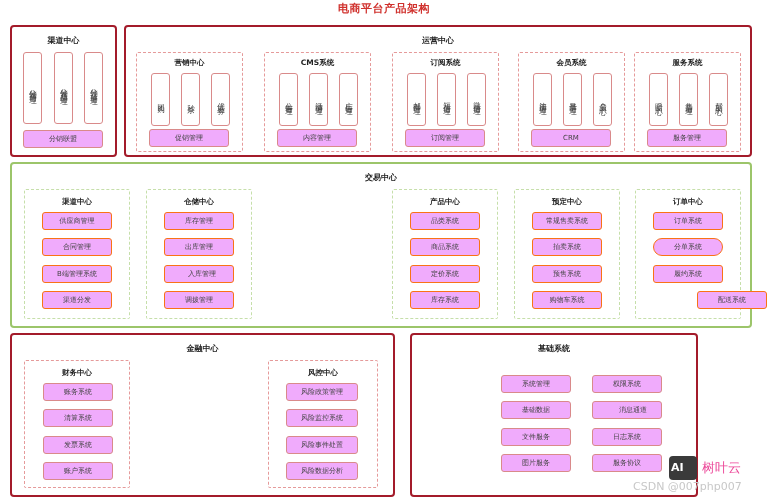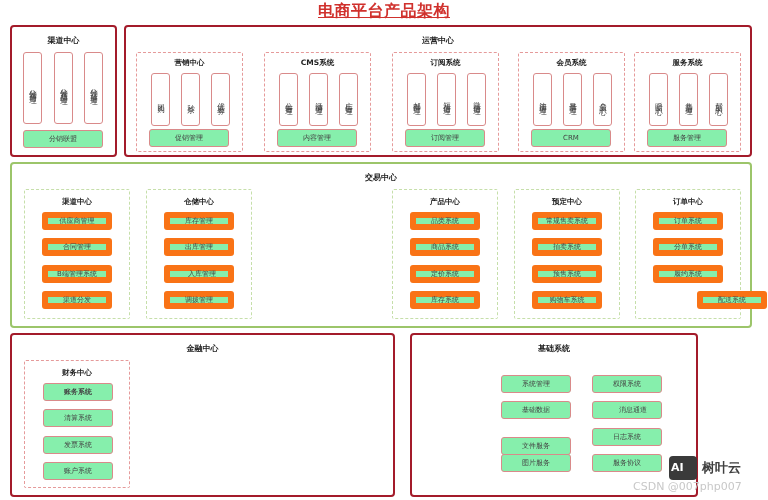--- a/index.html
+++ b/index.html
@@ -1,40 +1,40 @@
 <!DOCTYPE html>
 <html><head>
 <meta charset="utf-8">
 <style>
   * { box-sizing: border-box; margin: 0; padding: 0; }
   html, body { width: 768px; height: 500px; background: #ffffff; overflow: hidden; }
   body { position: relative; font-family: "DejaVu Sans", "Liberation Sans", sans-serif; color: #333; }
 
-  .title { position: absolute; left: 0; width: 768px; top: 1px; text-align: center; font-size: 16px; font-weight: bold; color: #d0312d; letter-spacing: 0.5px; text-decoration: underline; }
+  .title { position: absolute; left: 0; width: 768px; top: 1px; text-align: center; font-size: 11px; font-weight: bold; color: #d0312d; letter-spacing: 0.5px; }
 
   .outer { position: absolute; border-radius: 4px; }
   .outer.red { border: 2px solid #a31b2a; }
   .outer.green { border: 2px solid #9cc56a; }
   .outer-title { position: absolute; left: 0; right: 0; text-align: center; font-size: 8px; font-weight: bold; color: #222; }
 
   .group { position: absolute; border-radius: 2px; }
   .group.red { border: 1px dashed #e59a9a; }
   .group.green { border: 1px dashed #c6dfaa; }
   .group-title { position: absolute; left: 0; right: 0; text-align: center; font-size: 7.5px; font-weight: bold; color: #222; }
 
   .vbox { position: absolute; width: 19px; border-radius: 3px; font-size: 7.5px; color: #444; display: flex; align-items: center; justify-content: center; writing-mode: vertical-rl; text-orientation: upright; letter-spacing: 2px; background: #fff; }
   .vbox.red { border: 1px solid #d98a8a; }
 
-  .hbox { position: absolute; height: 18px; border-radius: 3px; font-size: 7px; color: #444; display: flex; align-items: center; justify-content: center; background: #86efac; white-space: nowrap; }
+  .hbox { position: absolute; height: 18px; border-radius: 3px; font-size: 7px; color: #444; display: flex; align-items: center; justify-content: center; background: #f0abfc; white-space: nowrap; }
   .hbox.red { border: 1px solid #d98a8a; }
-  .hbox.green { border: 6px solid #f97316; }
+  .hbox.green { border: 1px solid #f97316; }
 
   .watermark { position: absolute; left: 669px; top: 456px; width: 99px; height: 44px; }
   .wm-logo { position: absolute; left: 0; top: 0; width: 28px; height: 24px; background: #3a3a3a; border-radius: 4px; color: #fff; font-family: "DejaVu Sans", sans-serif; font-weight: bold; font-size: 11px; line-height: 24px; padding-left: 2px; }
-  .wm-brand { position: absolute; left: 33px; top: 3px; font-size: 13px; font-weight: bold; color: #404040; }
+  .wm-brand { position: absolute; left: 33px; top: 3px; font-size: 13px; font-weight: normal; color: #ec4899; }
   .wm-csdn { position: absolute; left: -36px; top: 24px; font-size: 11px; color: #c8c8c8; white-space: nowrap; }
 </style>
 </head>
 <body>
 
 <div class="title">电商平台产品架构</div>
 
 <div class="outer red" style="left:10px; top:25px; width:107px; height:132px;">
   <div class="outer-title" style="top:8px;">渠道中心</div>
   <div class="vbox red" style="left:11px; top:25px; height:72px;">分销商管理</div>
@@ -119,45 +119,52 @@
     <div class="group-title" style="top:7px;">预定中心</div>
     <div class="hbox green" style="left:17px; top:22px; width:70px;">常规售卖系统</div>
     <div class="hbox green" style="left:17px; top:48px; width:70px;">拍卖系统</div>
     <div class="hbox green" style="left:17px; top:75px; width:70px;">预售系统</div>
     <div class="hbox green" style="left:17px; top:101px; width:70px;">购物车系统</div>
   </div>
 
   <div class="group green" style="left:623px; top:25px; width:106px; height:130px;">
     <div class="group-title" style="top:7px;">订单中心</div>
     <div class="hbox green" style="left:17px; top:22px; width:70px;">订单系统</div>
-    <div class="hbox green" style="left:17px; top:48px; width:70px;">分单系统</div>
+    <div class="hbox green" style="left:17px; top:48px; width:70px;border-radius:9px;">分单系统</div>
     <div class="hbox green" style="left:17px; top:75px; width:70px;">履约系统</div>
     <div class="hbox green" style="left:17px; top:101px; width:70px;margin-left:44px;">配送系统</div>
   </div>
 </div>
 
 <div class="outer red" style="left:10px; top:333px; width:385px; height:164px;">
   <div class="outer-title" style="top:8px;">金融中心</div>
 
   <div class="group red" style="left:12px; top:25px; width:106px; height:128px;">
     <div class="group-title" style="top:7px;">财务中心</div>
-    <div class="hbox red" style="left:18px; top:22px; width:70px;font-weight:bold;">账务系统</div>
+    <div class="hbox red" style="left:18px; top:22px; width:70px;">账务系统</div>
     <div class="hbox red" style="left:18px; top:48px; width:70px;">清算系统</div>
     <div class="hbox red" style="left:18px; top:75px; width:70px;">发票系统</div>
     <div class="hbox red" style="left:18px; top:101px; width:70px;">账户系统</div>
   </div>
 
 
+  <div class="group red" style="left:256px; top:25px; width:110px; height:128px;">
+    <div class="group-title" style="top:7px;">风控中心</div>
+    <div class="hbox red" style="left:17px; top:22px; width:72px;">风险政策管理</div>
+    <div class="hbox red" style="left:17px; top:48px; width:72px;">风险监控系统</div>
+    <div class="hbox red" style="left:17px; top:75px; width:72px;">风险事件处置</div>
+    <div class="hbox red" style="left:17px; top:101px; width:72px;">风险数据分析</div>
+  </div>
 </div>
 
 <div class="outer red" style="left:410px; top:333px; width:288px; height:164px;">
   <div class="outer-title" style="top:8px;">基础系统</div>
   <div class="hbox red" style="left:89px; top:40px; width:70px;">系统管理</div>
   <div class="hbox red" style="left:89px; top:66px; width:70px;">基础数据</div>
-  <div class="hbox red" style="left:89px; top:102px; width:70px;">文件服务</div>
+  <div class="hbox red" style="left:89px; top:93px; width:70px;">文件服务</div>
   <div class="hbox red" style="left:89px; top:119px; width:70px;">图片服务</div>
   <div class="hbox red" style="left:180px; top:40px; width:70px;">权限系统</div>
   <div class="hbox red" style="left:180px; top:66px; width:70px;padding-left:12px;">消息通道</div>
   <div class="hbox red" style="left:180px; top:93px; width:70px;">日志系统</div>
   <div class="hbox red" style="left:180px; top:119px; width:70px;">服务协议</div>
 </div>
 
 <div class="watermark">
   <div class="wm-csdn">CSDN @007php007</div>
   <div class="wm-logo">AI</div>

